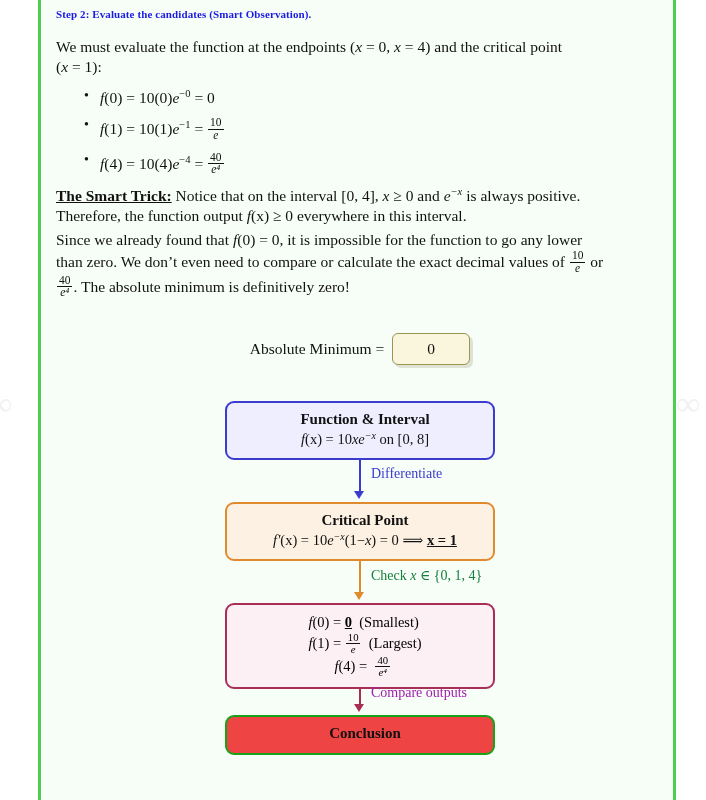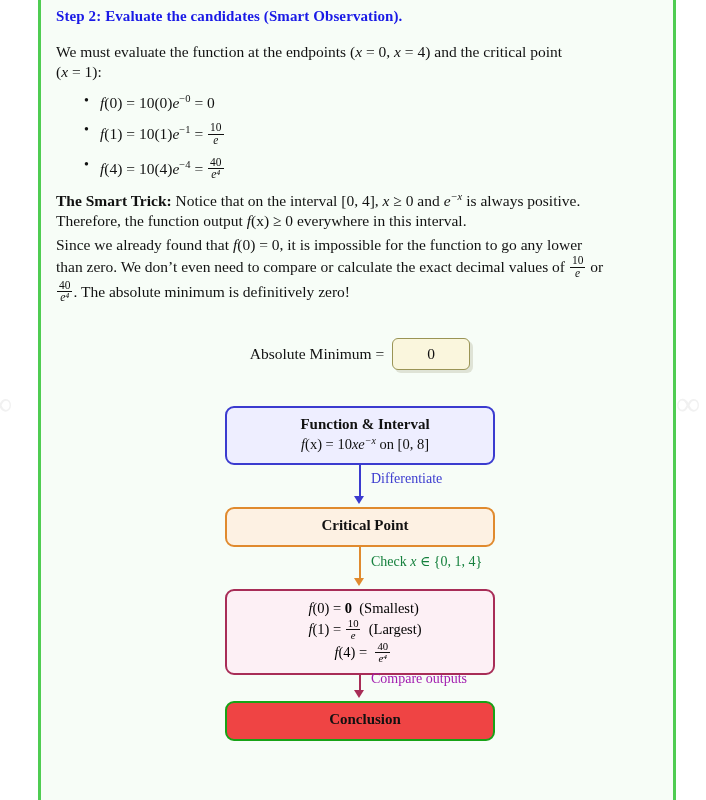--- a/index.html
+++ b/index.html
@@ -21,37 +21,37 @@
 
   
   .ghost{
     position:absolute;top:385px;color:#f1f1f1;font-size:34px;
     font-family:"Liberation Serif",serif;-webkit-user-select:none;user-select:none;
   }
   .ghost.left{left:-12px;}
   .ghost.right{left:676px;}
 
   .step-head{
-    color:#1a1ae6;font-weight:bold;font-size:15px;
+    color:#1a1ae6;font-weight:bold;font-size:11px;
     margin:8px 0 17px 0;letter-spacing:0.1px;
   }
   p.para{
     font-size:15.5px;color:#111;margin:3px 0 0 0;line-height:1.32;
     text-align:left;
   }
   .bullets{margin:10px 0 0 0;padding:0;list-style:none;}
   .bullets li{
     font-size:15.5px;color:#111;margin:0 0 10px 0;padding-left:44px;position:relative;
     line-height:1.25;
   }
   .bullets li:before{
     content:"\2022";position:absolute;left:28px;top:-1px;font-size:14px;
   }
   .mi{font-style:italic;font-family:"Liberation Serif",serif;}
-  .b{font-weight:bold;}
+  .b{font-weight:bold;text-decoration:underline;}
   sup.ex{font-size:.68em;vertical-align:.55em;line-height:0;font-style:italic;}
   sup.exn{font-size:.68em;vertical-align:.55em;line-height:0;font-style:normal;}
 
   
   .frac{
     display:inline-block;vertical-align:-0.42em;text-align:center;
     font-size:.74em;line-height:1.02;margin:0 1px;
   }
   .frac > .num{display:block;padding:0 2px;}
   .frac > .den{display:block;border-top:1px solid #111;padding:0 2px;}
@@ -149,20 +149,21 @@
     </div>
 
     <div class="connector c-blue">
       <div class="stem"></div>
       <div class="head"></div>
       <div class="lbl">Differentiate</div>
     </div>
 
     <div class="node n-crit">
       <span class="title">Critical Point</span>
+      <span class="body"><span class="mi">f′</span><span>(x)</span><span> = 10</span><span class="mi">e</span><sup class="ex">−x</sup><span>(1−</span><span class="mi">x</span><span>) = 0  ⟹  </span><span class="b">x = 1</span></span>
     </div>
 
     <div class="connector c-orange">
       <div class="stem"></div>
       <div class="head"></div>
       <div class="lbl"><span>Check </span><span class="mi">x</span><span> ∈ {0, 1, 4}</span></div>
     </div>
 
     <div class="node n-eval">
       <span class="eval-lines">

